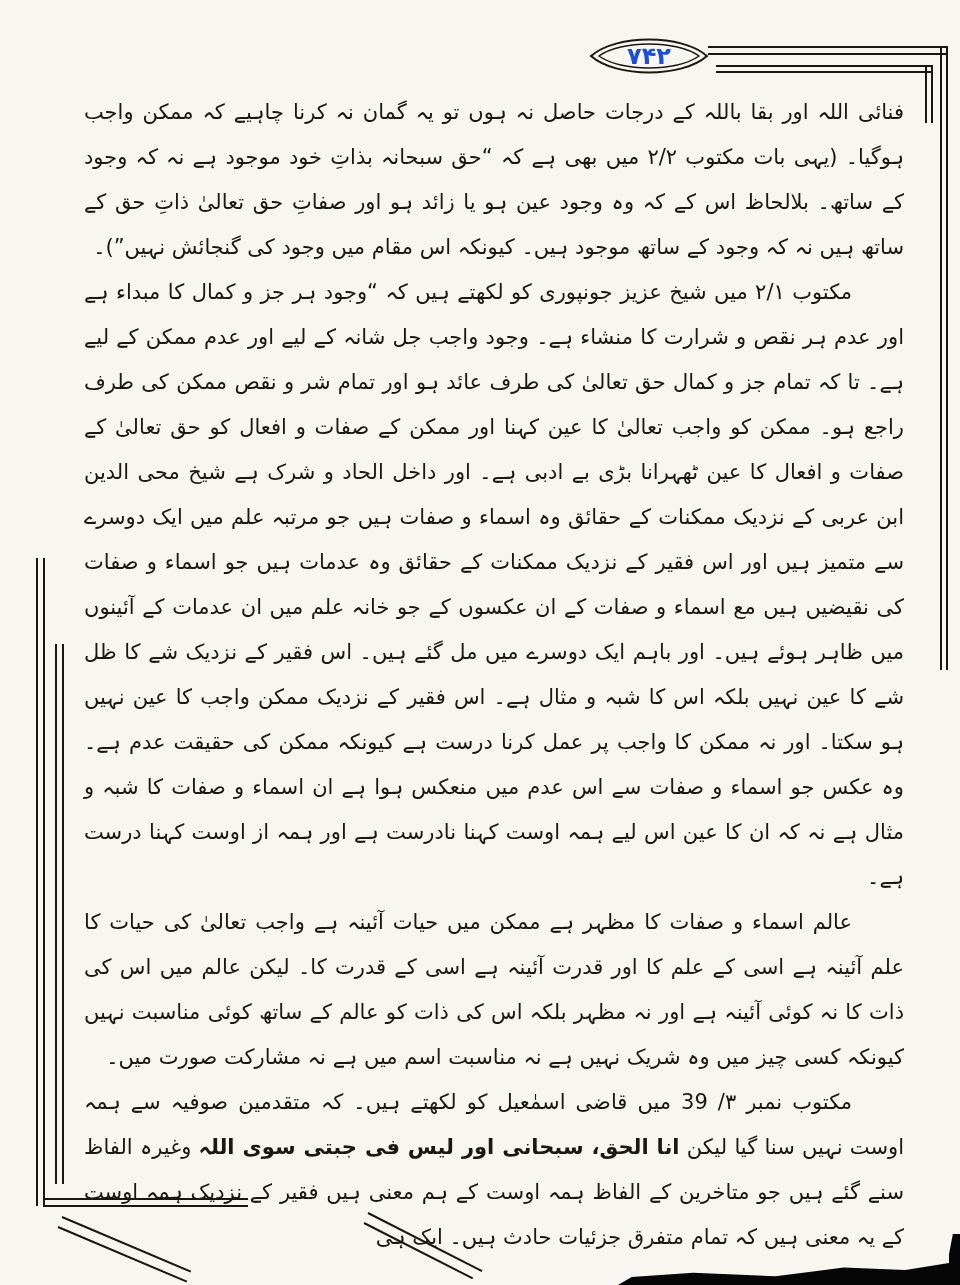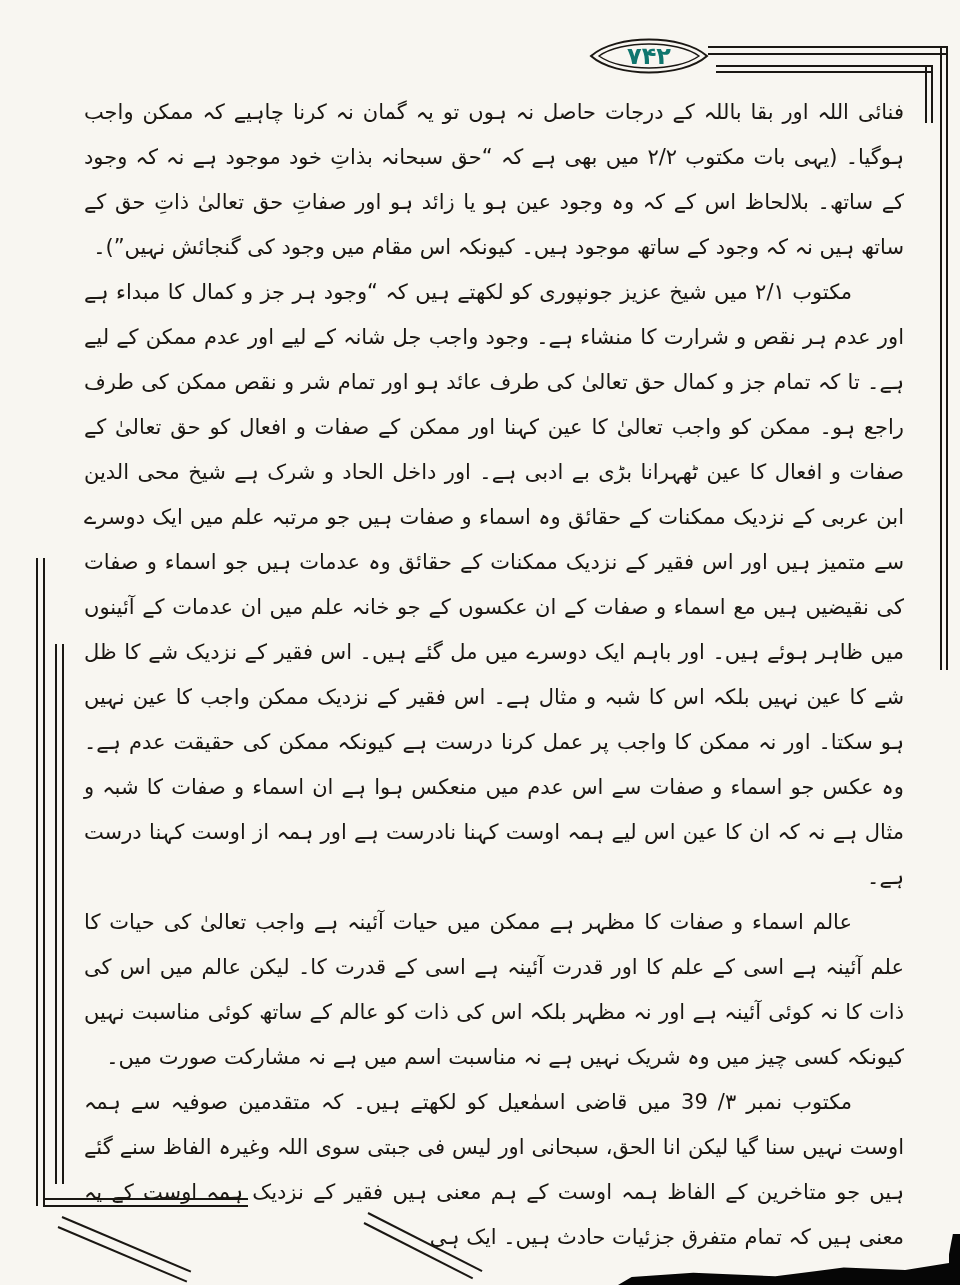--- a/index.html
+++ b/index.html
@@ -16,33 +16,33 @@
     position:absolute;
     top:90px;left:84px;right:56px;
     direction:rtl;
     text-align:justify;
     font-size:21px;
     line-height:45px;
     color:#1b1712;
   }
   .textblock p{margin:0;text-indent:52px;}
   .textblock p.no-indent{text-indent:0;}
-  .bold{font-weight:normal;}
+  .bold{font-weight:bold;}
   
   .rule{position:absolute;background:#1a1713;}
   .diag{position:absolute;background:#1a1713;height:2px;transform-origin:left center;}
   .cartouche{position:absolute;display:flex;align-items:center;justify-content:center;}
   .cartouche svg{position:absolute;inset:0;width:100%;height:100%;}
   .cartouche .num{
     position:relative;
     direction:rtl;
     font-weight:bold;
     font-size:24px;
     letter-spacing:2px;
-    color:#0f766e;
+    color:#1d4ed8;
   }
   .corner-wedge{
     position:absolute;
     left:618px;top:1256px;width:342px;height:29px;
     background:#060606;
     clip-path:polygon(0% 100%, 4% 72%, 22% 58%, 46% 70%, 66% 40%, 84% 48%, 100% 18%, 100% 100%);
   }
   .edge-strip{
     position:absolute;
     left:949px;top:1234px;width:11px;height:51px;

